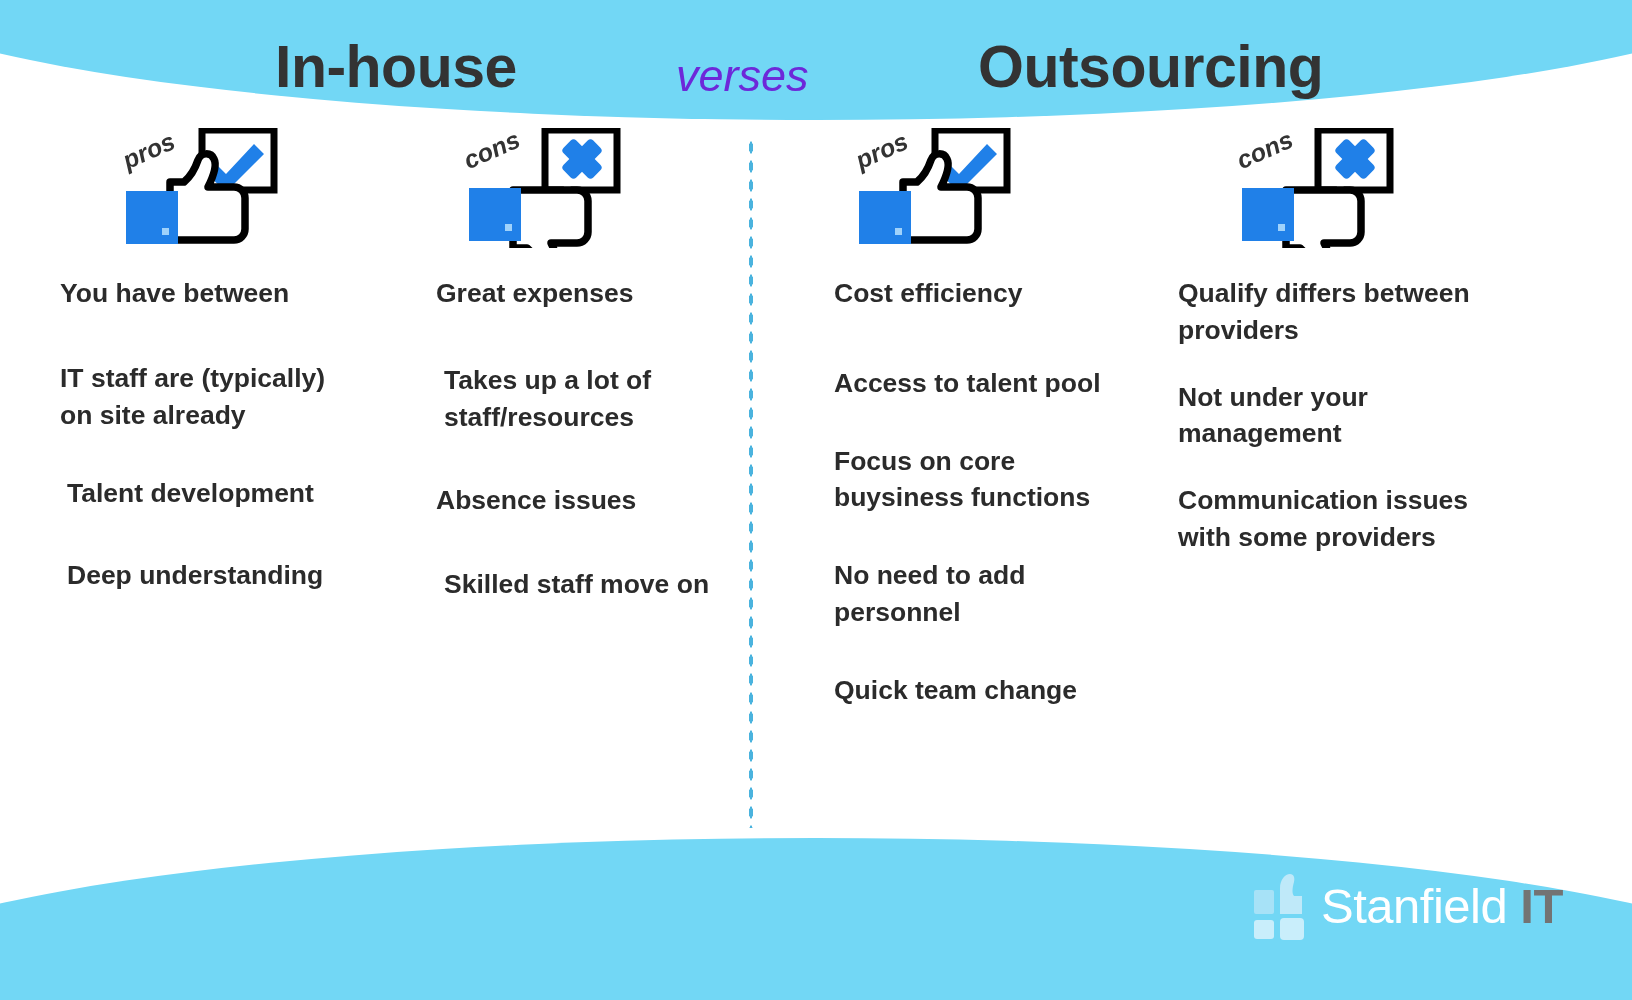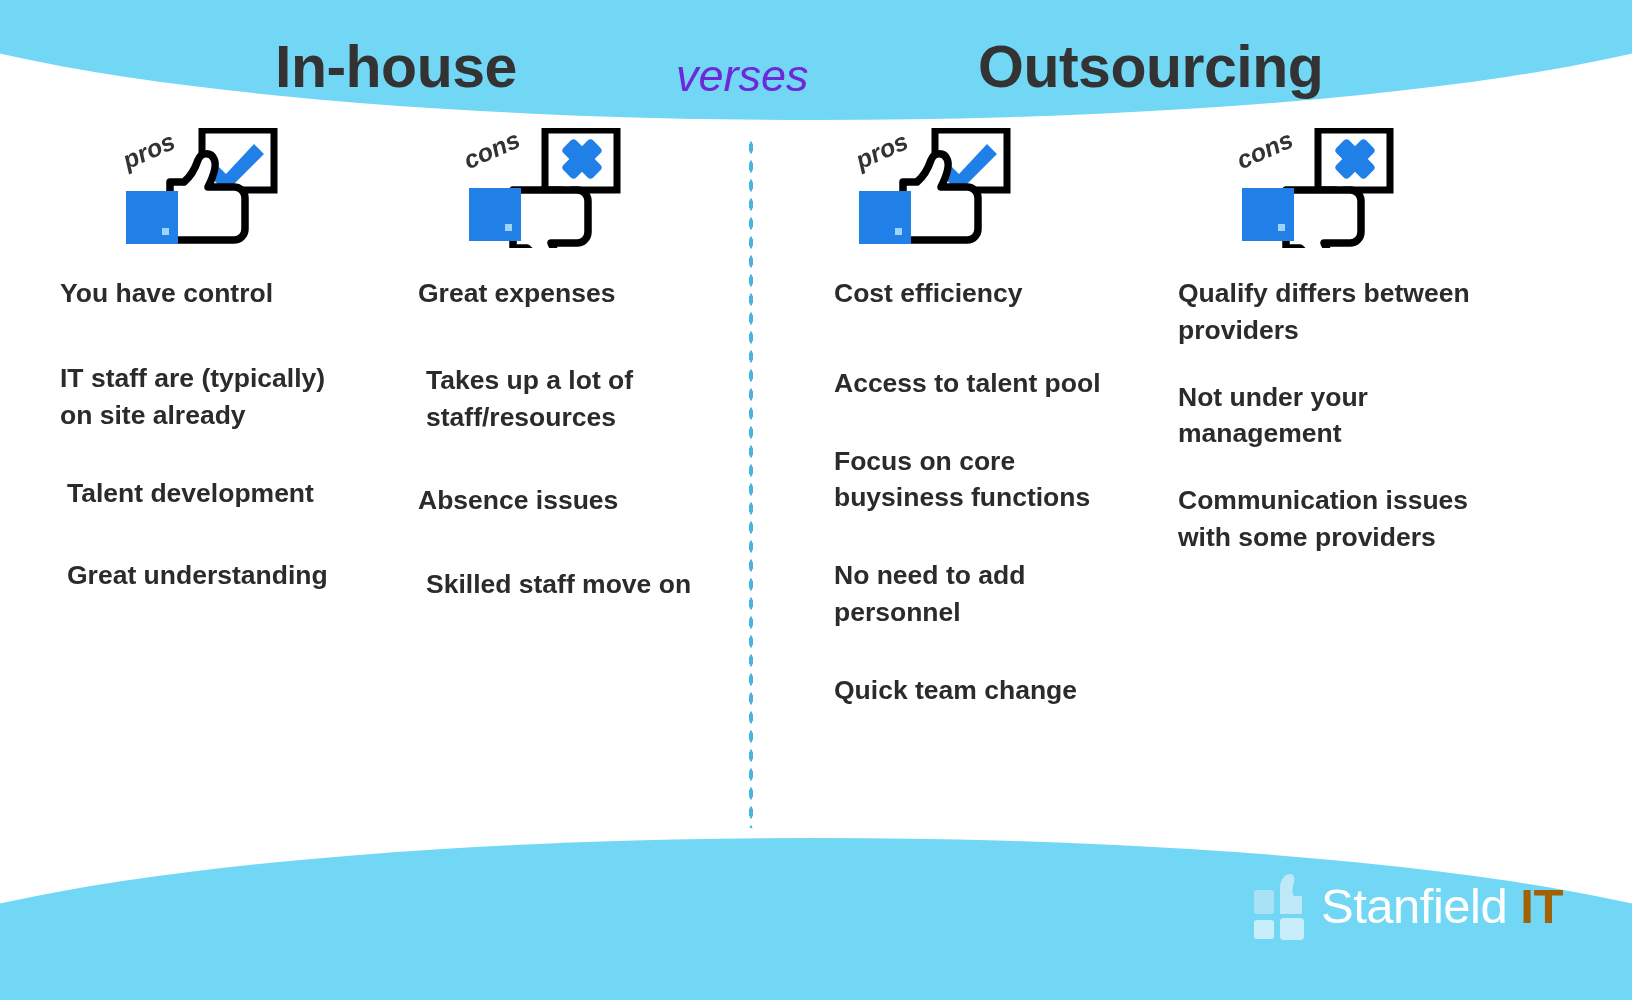--- a/index.html
+++ b/index.html
@@ -114,21 +114,21 @@
   .badge-label.cons-label { left: 6px; }
 
   .badge-art { position: absolute; left: 0; top: 0; }
 
   
   .col {
     position: absolute;
     z-index: 3;
   }
   #col-1 { left: 60px;   top: 275px; width: 300px; }
-  #col-2 { left: 418px;  top: 275px; width: 290px; }
+  #col-2 { left: 436px;  top: 275px; width: 290px; }
   #col-3 { left: 822px;  top: 275px; width: 300px; }
   #col-4 { left: 1178px; top: 275px; width: 330px; }
 
   .item {
     color: #2b2b2b;
     font-size: 26.5px;
     font-weight: bold;
     line-height: 1.39;
     margin-bottom: 41px;
   }
@@ -160,21 +160,21 @@
     display: flex;
     align-items: center;
   }
   .logo-mark { margin-right: 9px; }
   .logo-text {
     font-size: 49px;
     color: #ffffff;
     letter-spacing: -0.5px;
     white-space: nowrap;
   }
-  .logo-text .logo-it { color: #a16207; font-weight: bold; }
+  .logo-text .logo-it { color: #737373; font-weight: bold; }
 </style>
 </head>
 <body>
 
 <div id="slide">
 
   <div class="banner-top"></div>
   <div class="banner-bottom"></div>
 
   <div class="title" id="title-inhouse">In-house</div>
@@ -237,24 +237,24 @@
       </g>
       <path d="M48 62 H112 a11 11 0 0 1 11 11 V104 a11 11 0 0 1 -11 11 H86
                c6 12 9 22 6 28 c-3 7 -13 7 -16 -1 c-3 -9 -8 -17 -14 -22 H48 Z" fill="#ffffff" stroke="#000000" stroke-width="7.5" stroke-linejoin="round"></path>
       <rect x="4" y="60" width="52" height="53" fill="#2080e8"></rect>
       <rect x="40" y="96" width="7" height="7" fill="#9fd2fb"></rect>
     </svg>
     <div class="badge-label cons-label">cons</div>
   </div>
 
   <div class="col" id="col-1">
-    <div class="item">You have control</div>
+    <div class="item">You have between</div>
     <div class="item">IT staff are (typically) on  site already</div>
     <div class="item">Talent development</div>
-    <div class="item">Great understanding</div>
+    <div class="item">Deep understanding</div>
   </div>
 
   <div class="col" id="col-2">
     <div class="item">Great expenses</div>
     <div class="item">Takes up a lot of staff/resources</div>
     <div class="item">Absence issues</div>
     <div class="item">Skilled staff move on</div>
   </div>
 
   <div class="col" id="col-3">

